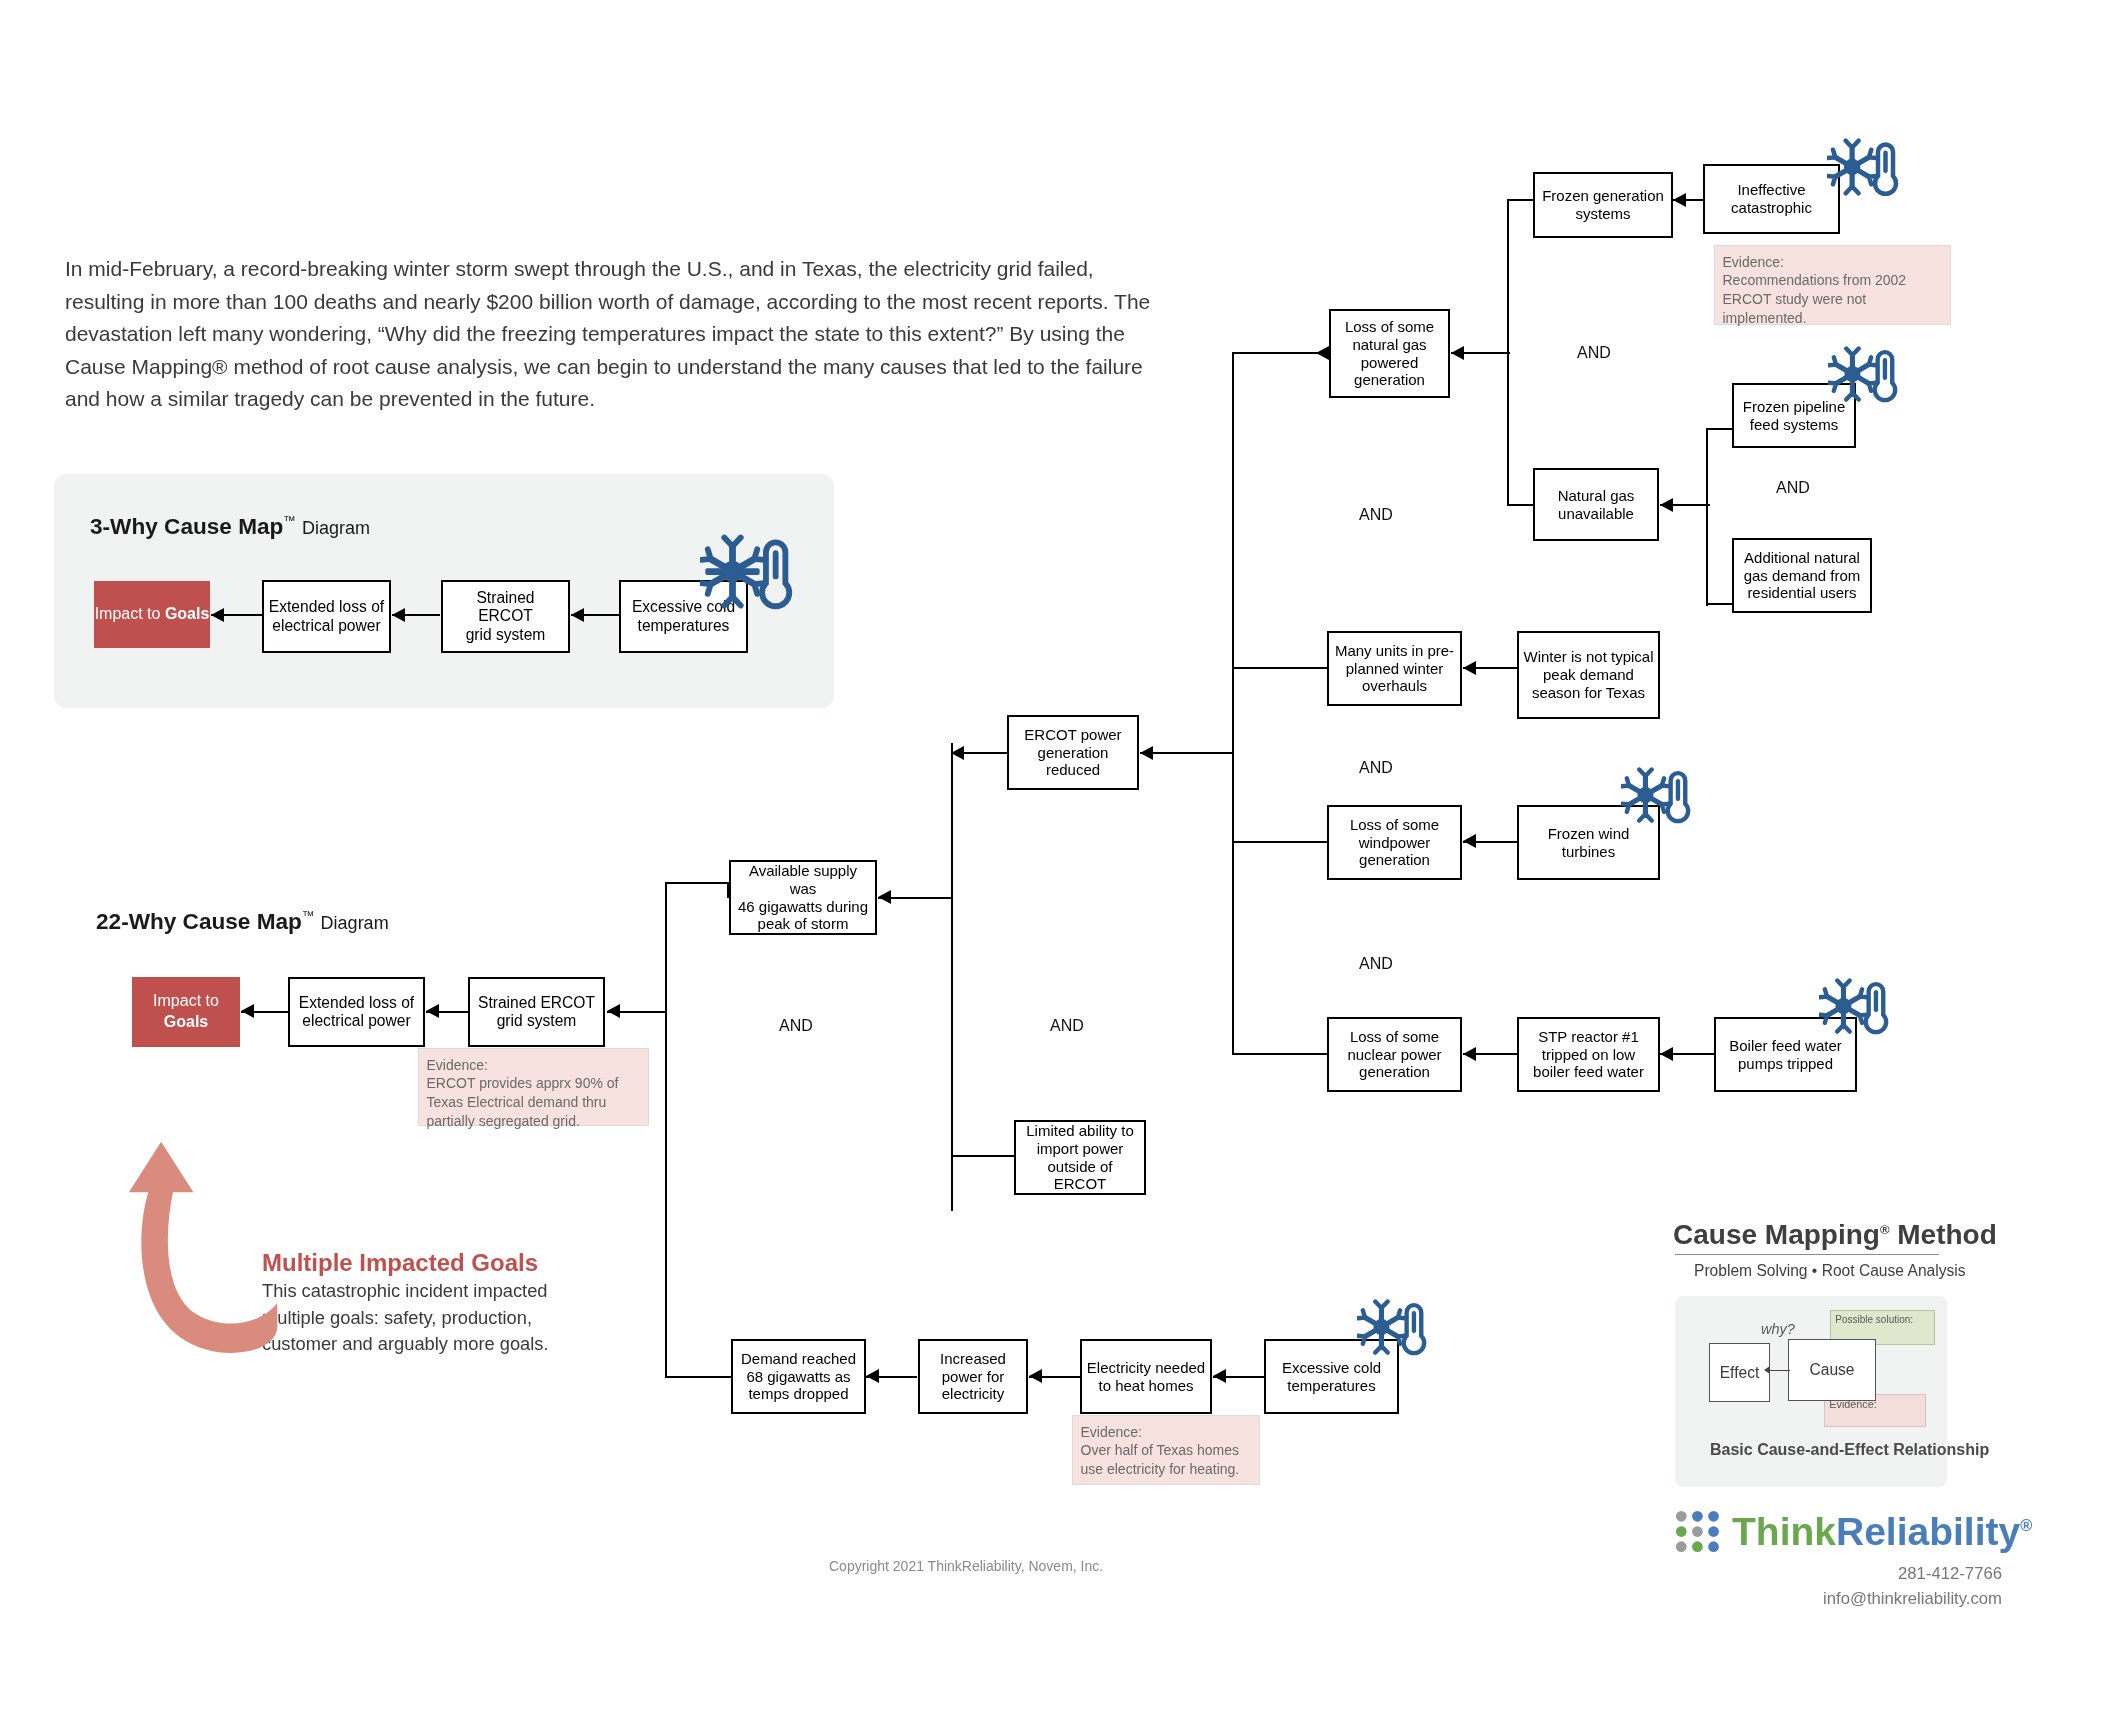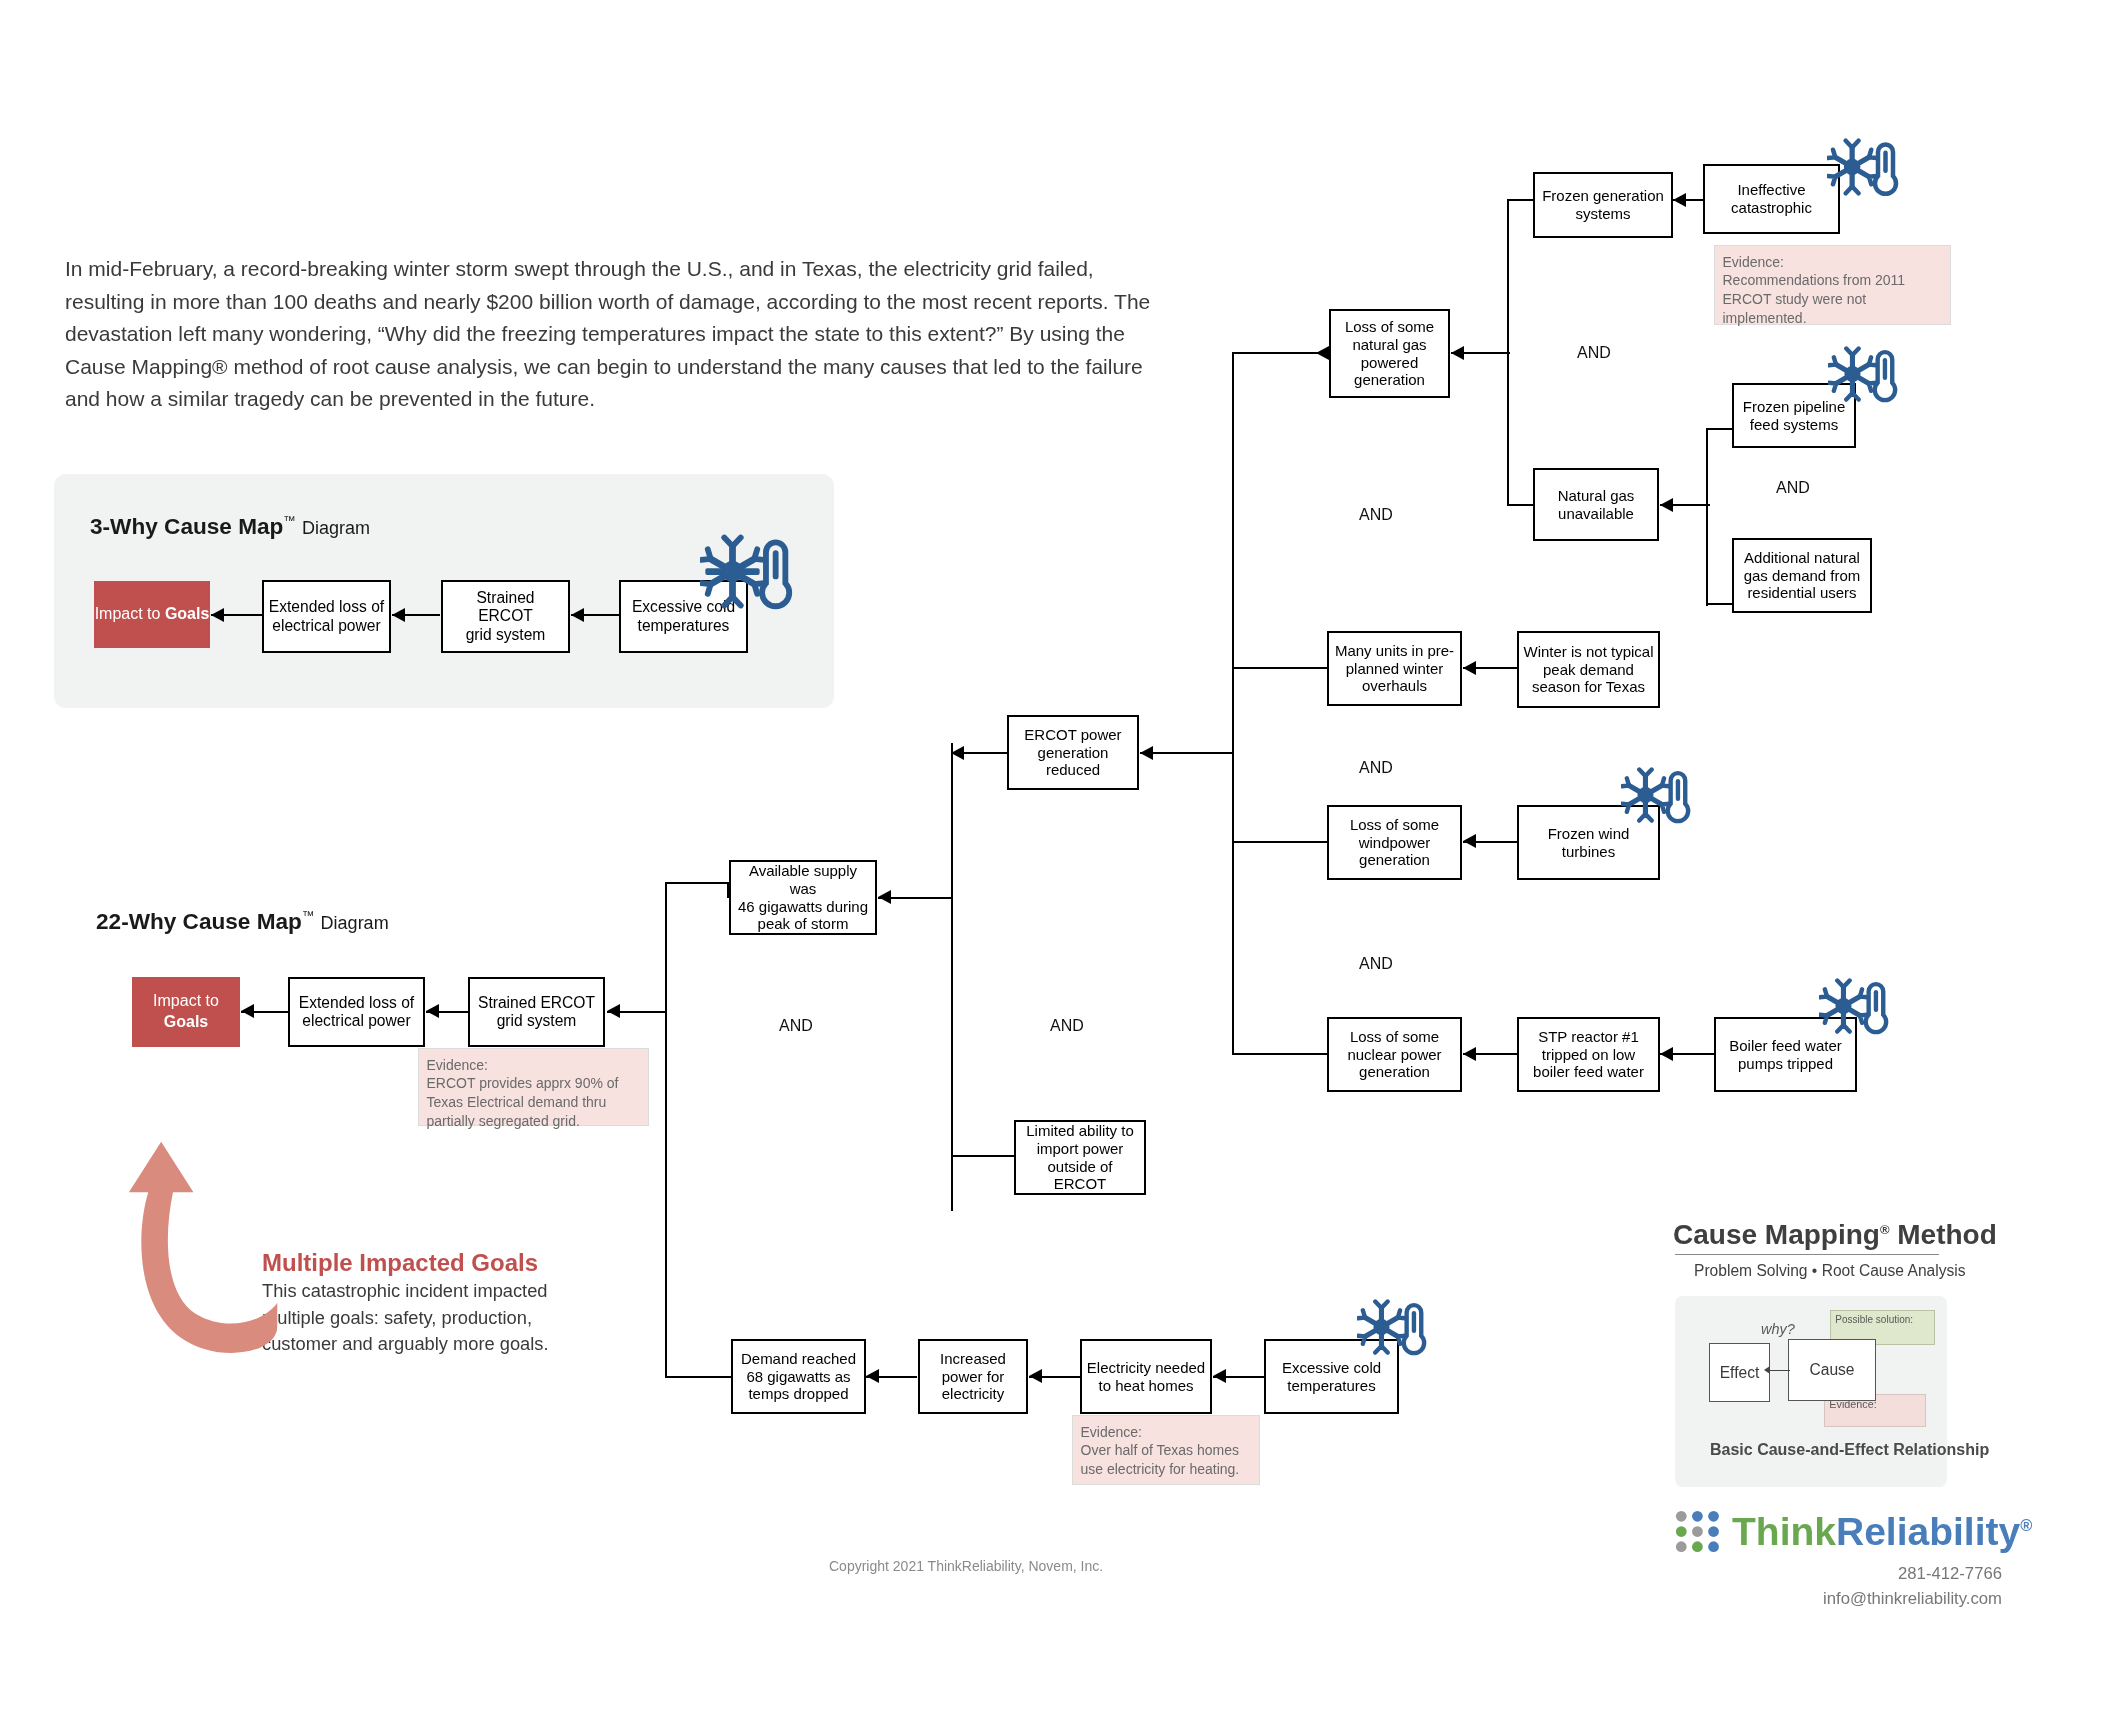--- a/index.html
+++ b/index.html
@@ -300,21 +300,21 @@
   <div class="arrowL" style="left:1673px;top:193px;"></div>
   <div class="cbox" style="left:1703px;top:164px;width:137px;height:70px;font-size:15px;">
     <span>
       <span>Ineffective</span>
       <span>catastrophic</span>
     </span>
   </div>
 
   <div class="evnote" style="left:1714px;top:245px;width:237px;height:80px;font-size:14px;padding:6.5px 7.5px;">
     <span class="ln">Evidence:</span>
-    <span class="ln">Recommendations from 2011</span>
+    <span class="ln">Recommendations from 2002</span>
     <span class="ln">ERCOT study were not</span>
     <span class="ln">implemented.</span>
   </div>
 
   <div class="icon" style="left:1827px;top:131px;width:75px;height:75px;">
     <svg viewBox="0 0 100 100" width="75" height="75" aria-hidden="true">
       <g fill="#2b5c92">
         <rect x="30" y="20" width="7" height="56" rx="2"></rect>
         <rect x="30" y="20" width="7" height="56" rx="2" transform="rotate(60 33.5 48)"></rect>
         <rect x="30" y="20" width="7" height="56" rx="2" transform="rotate(120 33.5 48)"></rect>
@@ -368,21 +368,21 @@
   <div class="cbox" style="left:1732px;top:538px;width:140px;height:75px;font-size:15px;">
     <span>
       <span>Additional natural</span>
       <span>gas demand from</span>
       <span>residential users</span>
     </span>
   </div>
 
   <div class="hline" style="left:1463px;top:667px;width:54px;"></div>
   <div class="arrowL" style="left:1463px;top:661px;"></div>
-  <div class="cbox" style="left:1517px;top:631px;width:143px;height:77px;font-size:15px;">
+  <div class="cbox" style="left:1517px;top:631px;width:143px;height:88px;font-size:15px;">
     <span>
       <span>Winter is not typical</span>
       <span>peak demand</span>
       <span>season for Texas</span>
     </span>
   </div>
 
   <div class="hline" style="left:1463px;top:841px;width:54px;"></div>
   <div class="arrowL" style="left:1463px;top:834px;"></div>
   <div class="cbox" style="left:1517px;top:805px;width:143px;height:75px;font-size:15px;">

